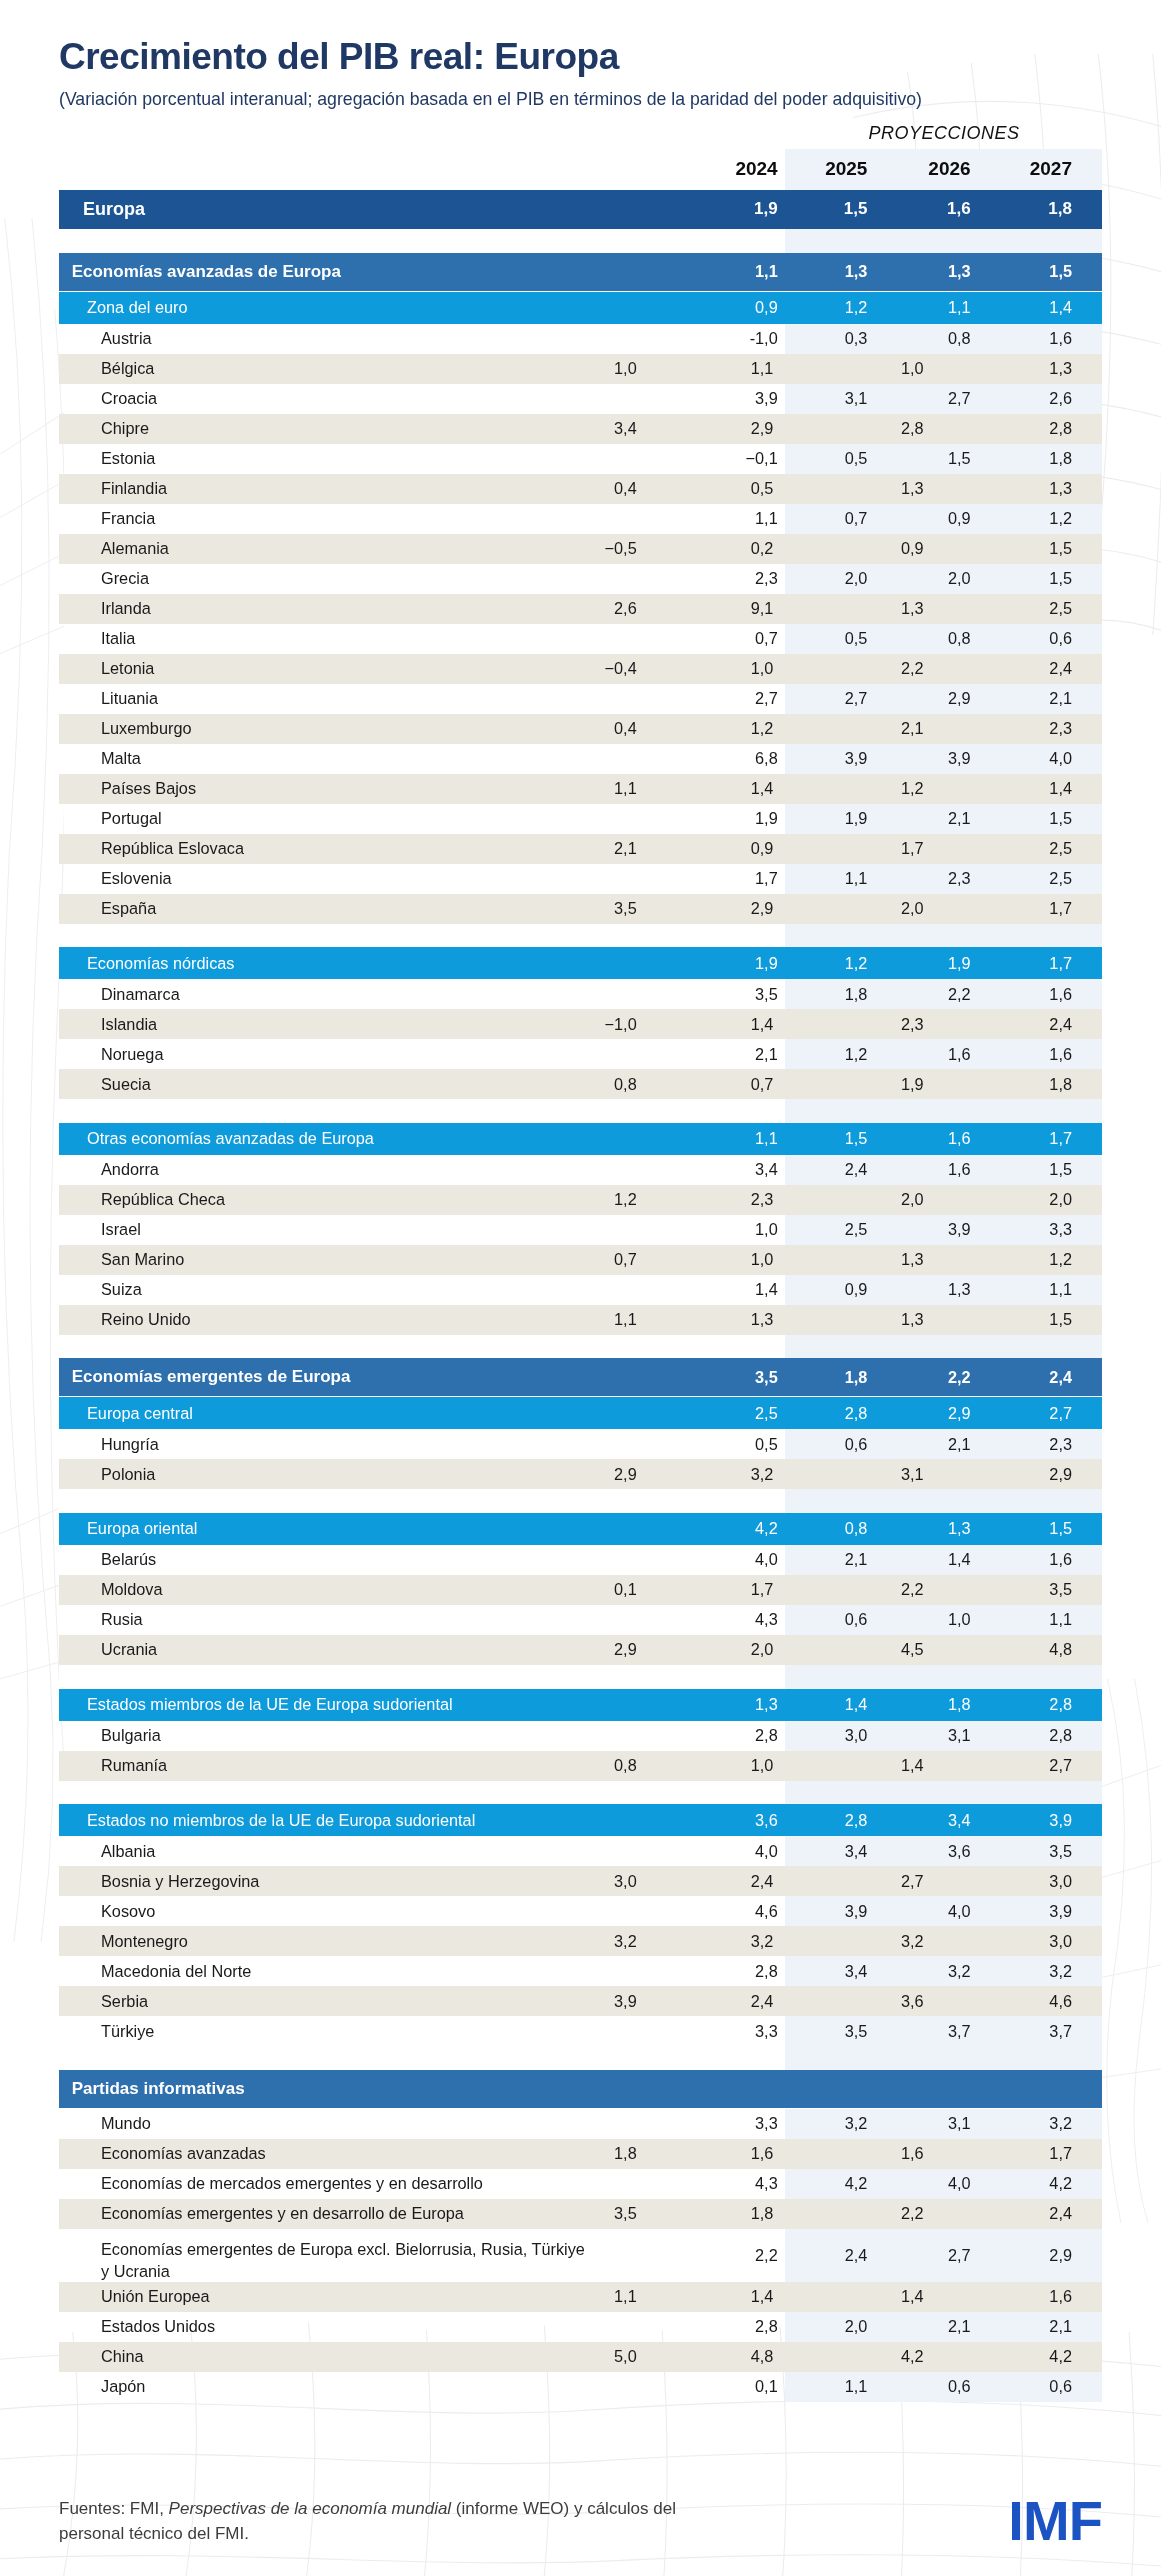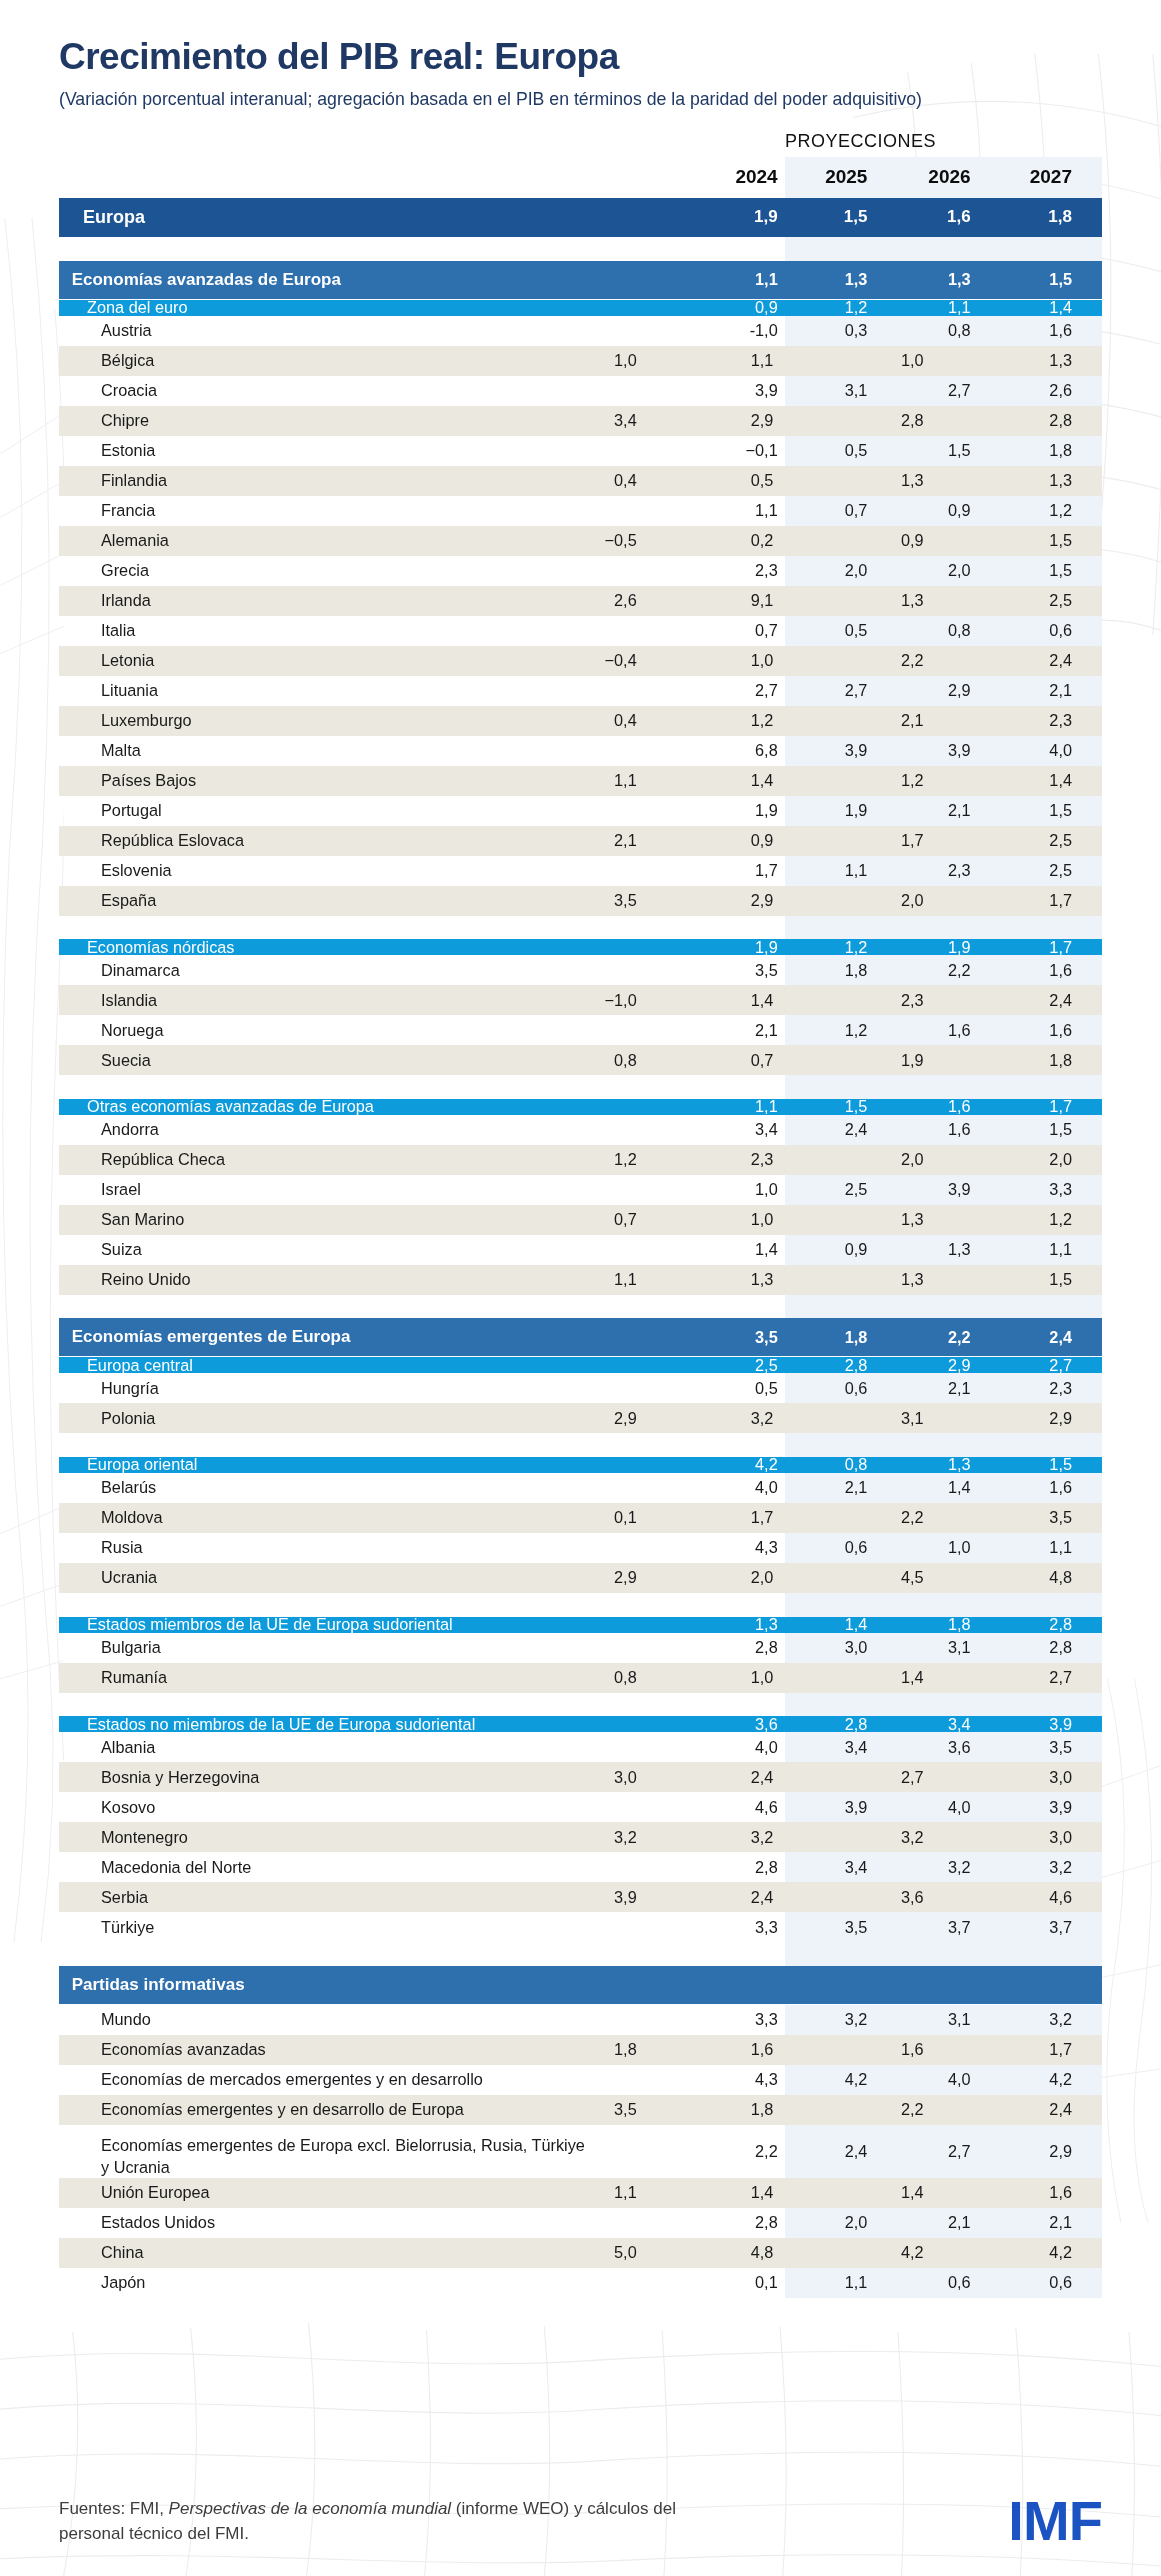--- a/index.html
+++ b/index.html
@@ -8,21 +8,21 @@
   .sheet { position:relative; width:1161px; height:2576px; background:#fff; overflow:hidden; }
 
   
   .map-deco { position:absolute; pointer-events:none; }
 
   .content { position:absolute; left:59px; top:0; width:1043px; }
 
   .title { margin-top:36px; font-size:37px; font-weight:bold; color:#1f3864; letter-spacing:-0.5px; }
   .subtitle { margin-top:11px; width:962px; font-size:17.7px; line-height:1.22; color:#1f3864; }
 
-  .proj-label-wrap { margin-top:20px; margin-left:726px; width:318px; text-align:left; }
+  .proj-label-wrap { margin-top:12px; margin-left:726px; width:318px; text-align:center;font-style:italic; }
   .proj-label { font-size:18px; color:#111; letter-spacing:0.5px; }
 
   
   .row { display:flex; align-items:stretch; width:1043px; }
   .lbl { flex:1 1 auto; display:flex; align-items:center; font-size:16.3px; }
   .val { flex:0 0 auto; display:flex; align-items:center; justify-content:flex-end; font-size:16.3px; }
   .c0 { width:109px; padding-right:7.3px; }
   .c1 { width:106px; padding-right:23.6px; }
   .c2 { width:105px; padding-right:25.4px; }
   .c3 { width:106px; padding-right:30px; }
@@ -32,21 +32,21 @@
   .row.hdr .proj { background:#eef3fa; }
 
   .row.europa { height:39px; background:#1d5493; }
   .row.europa .lbl { font-weight:bold; color:#fff; font-size:18px; padding-left:24px; }
   .row.europa .val { font-weight:bold; color:#fff; font-size:17px; }
 
   .row.group { height:39px; background:#2e6fad; border-bottom:1.8px solid #fff; }
   .row.group .lbl { font-weight:bold; color:#fff; font-size:17px; padding-left:12.7px; }
   .row.group .val { font-weight:bold; color:#fff; }
 
-  .row.subgroup { height:16px; background:#0d9bdb; }
+  .row.subgroup { height:32px; background:#0d9bdb; }
   .row.subgroup .lbl { color:#fff; padding-left:28px; }
   .row.subgroup .val { color:#fff; }
 
   .row.country { height:30px; }
   .row.country .lbl { padding-left:42px; }
   .row.country2 { height:53px; }
   .row.country2 .lbl { padding-left:42px; line-height:1.3; align-items:flex-end; }
   .row.country2 .lbl span { display:block; max-width:495px; }
 
   .row.shaded { background:#ebe8df;gap:47px; }

